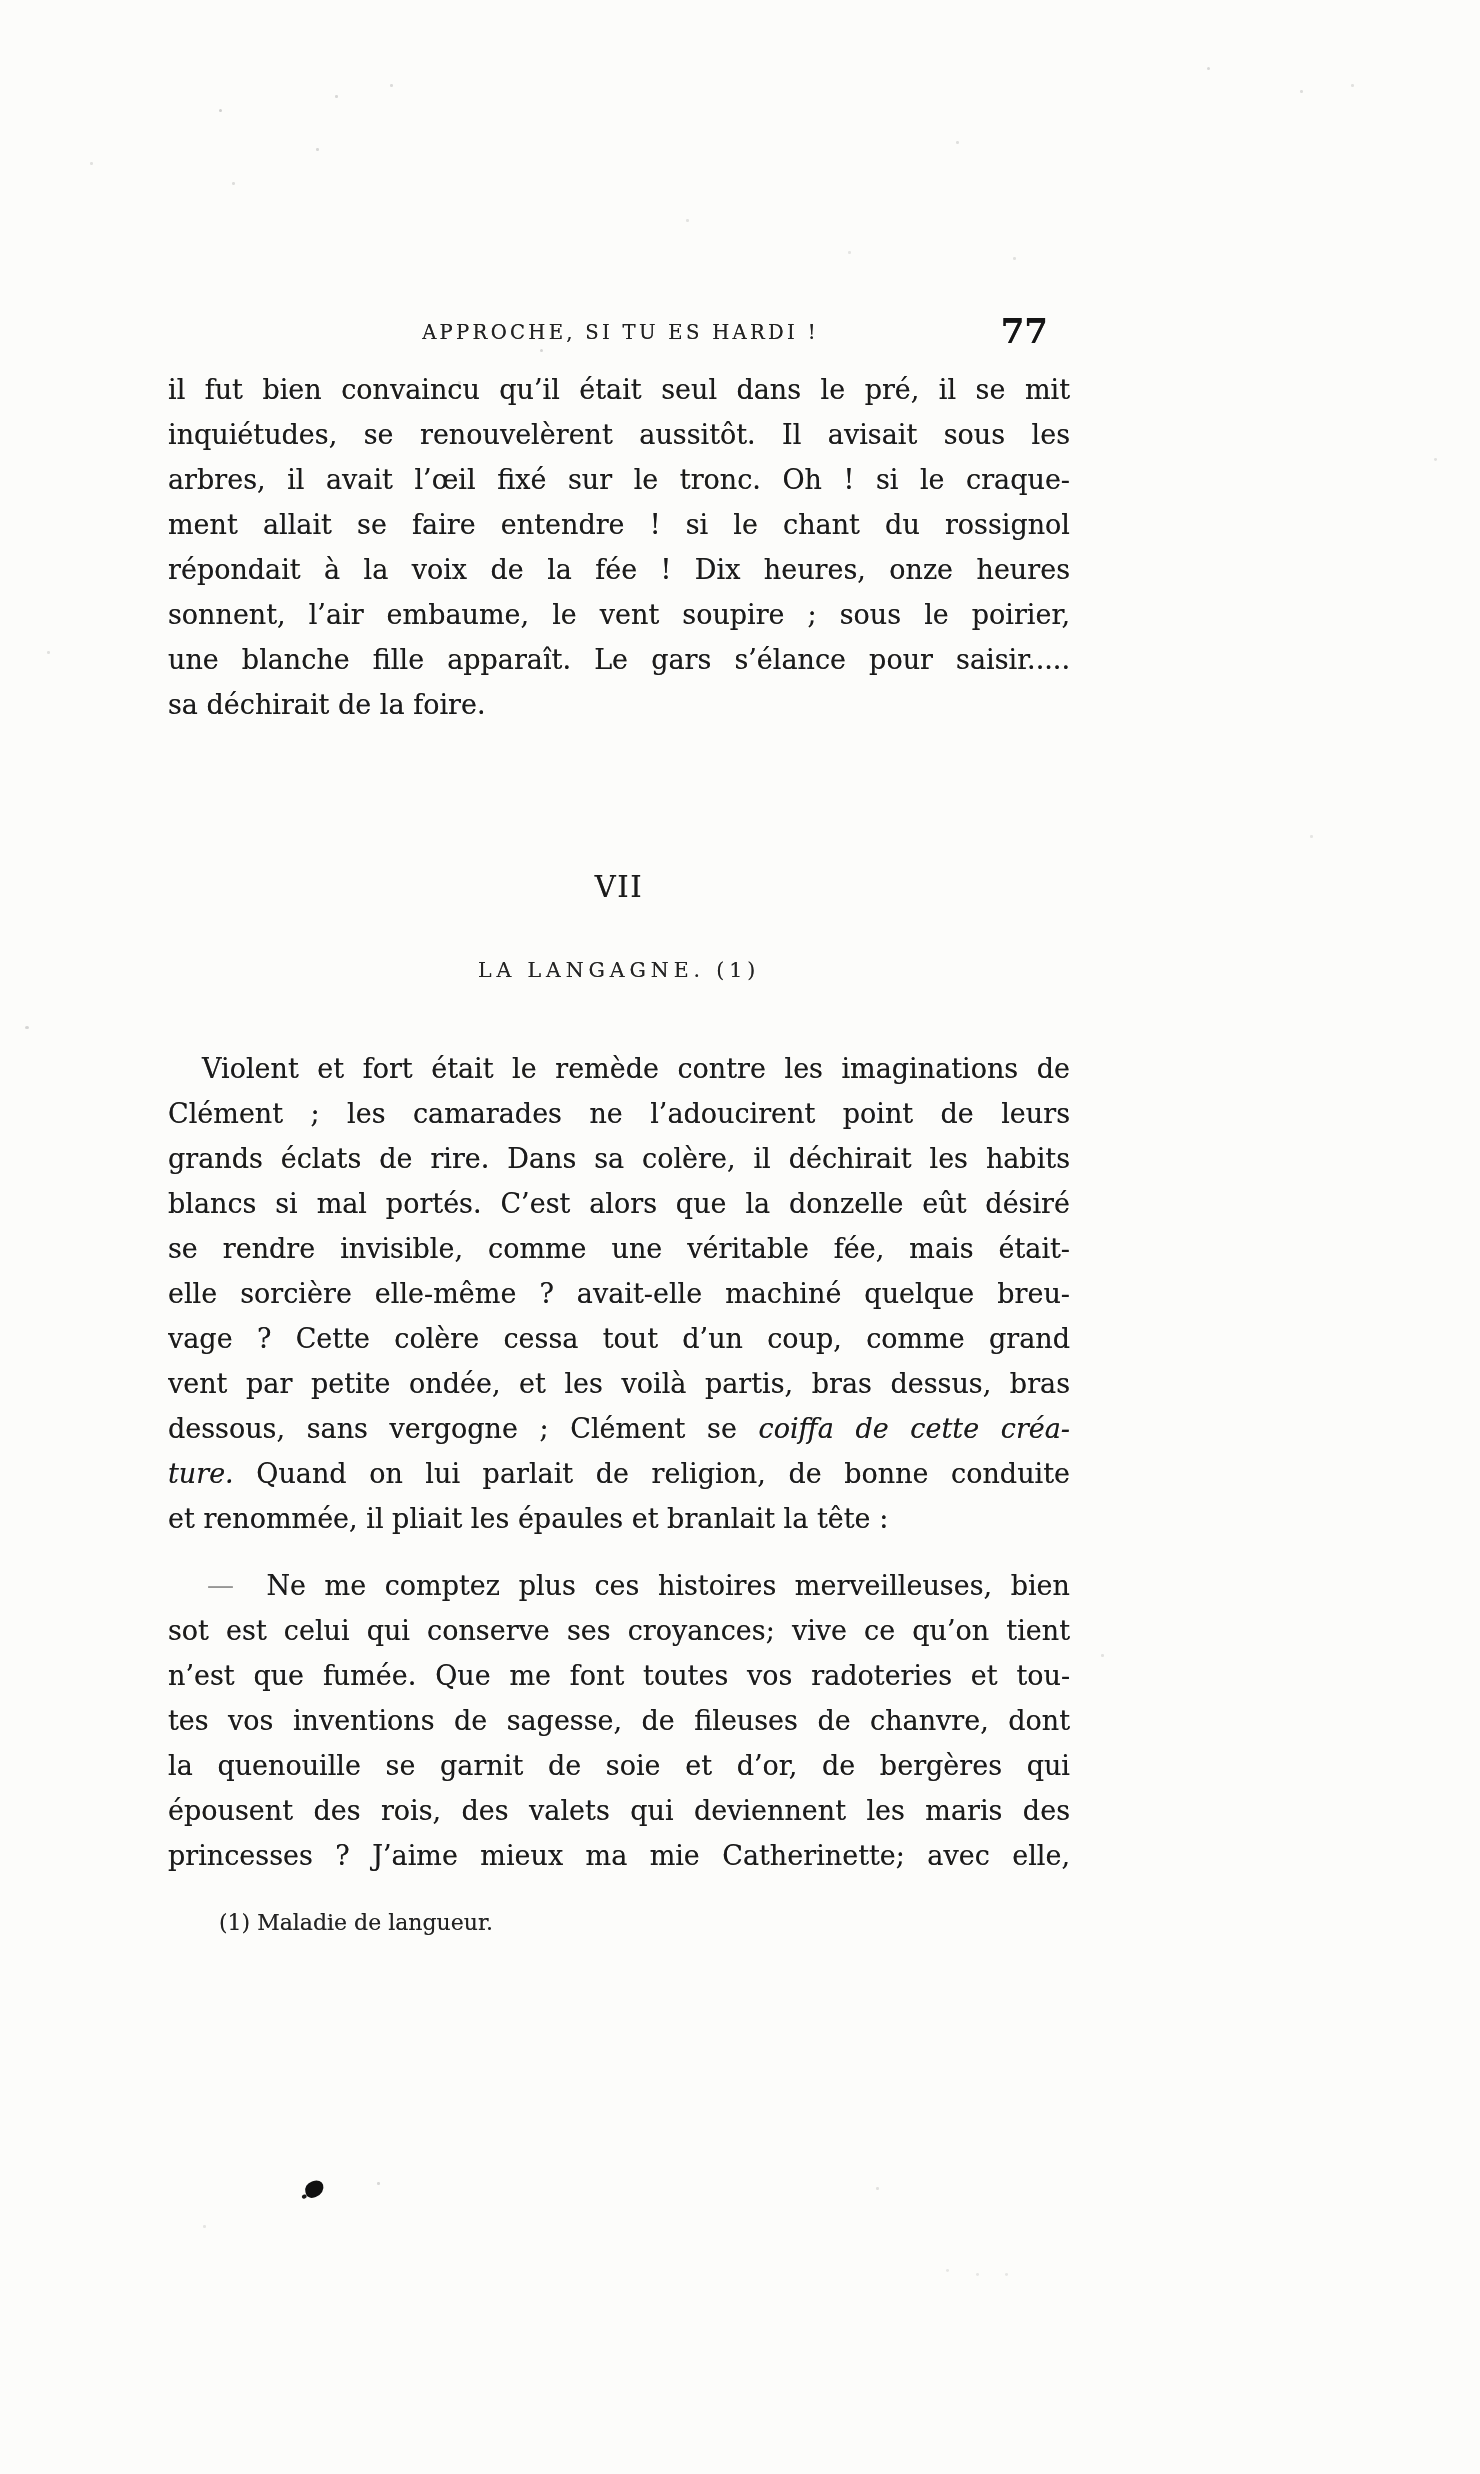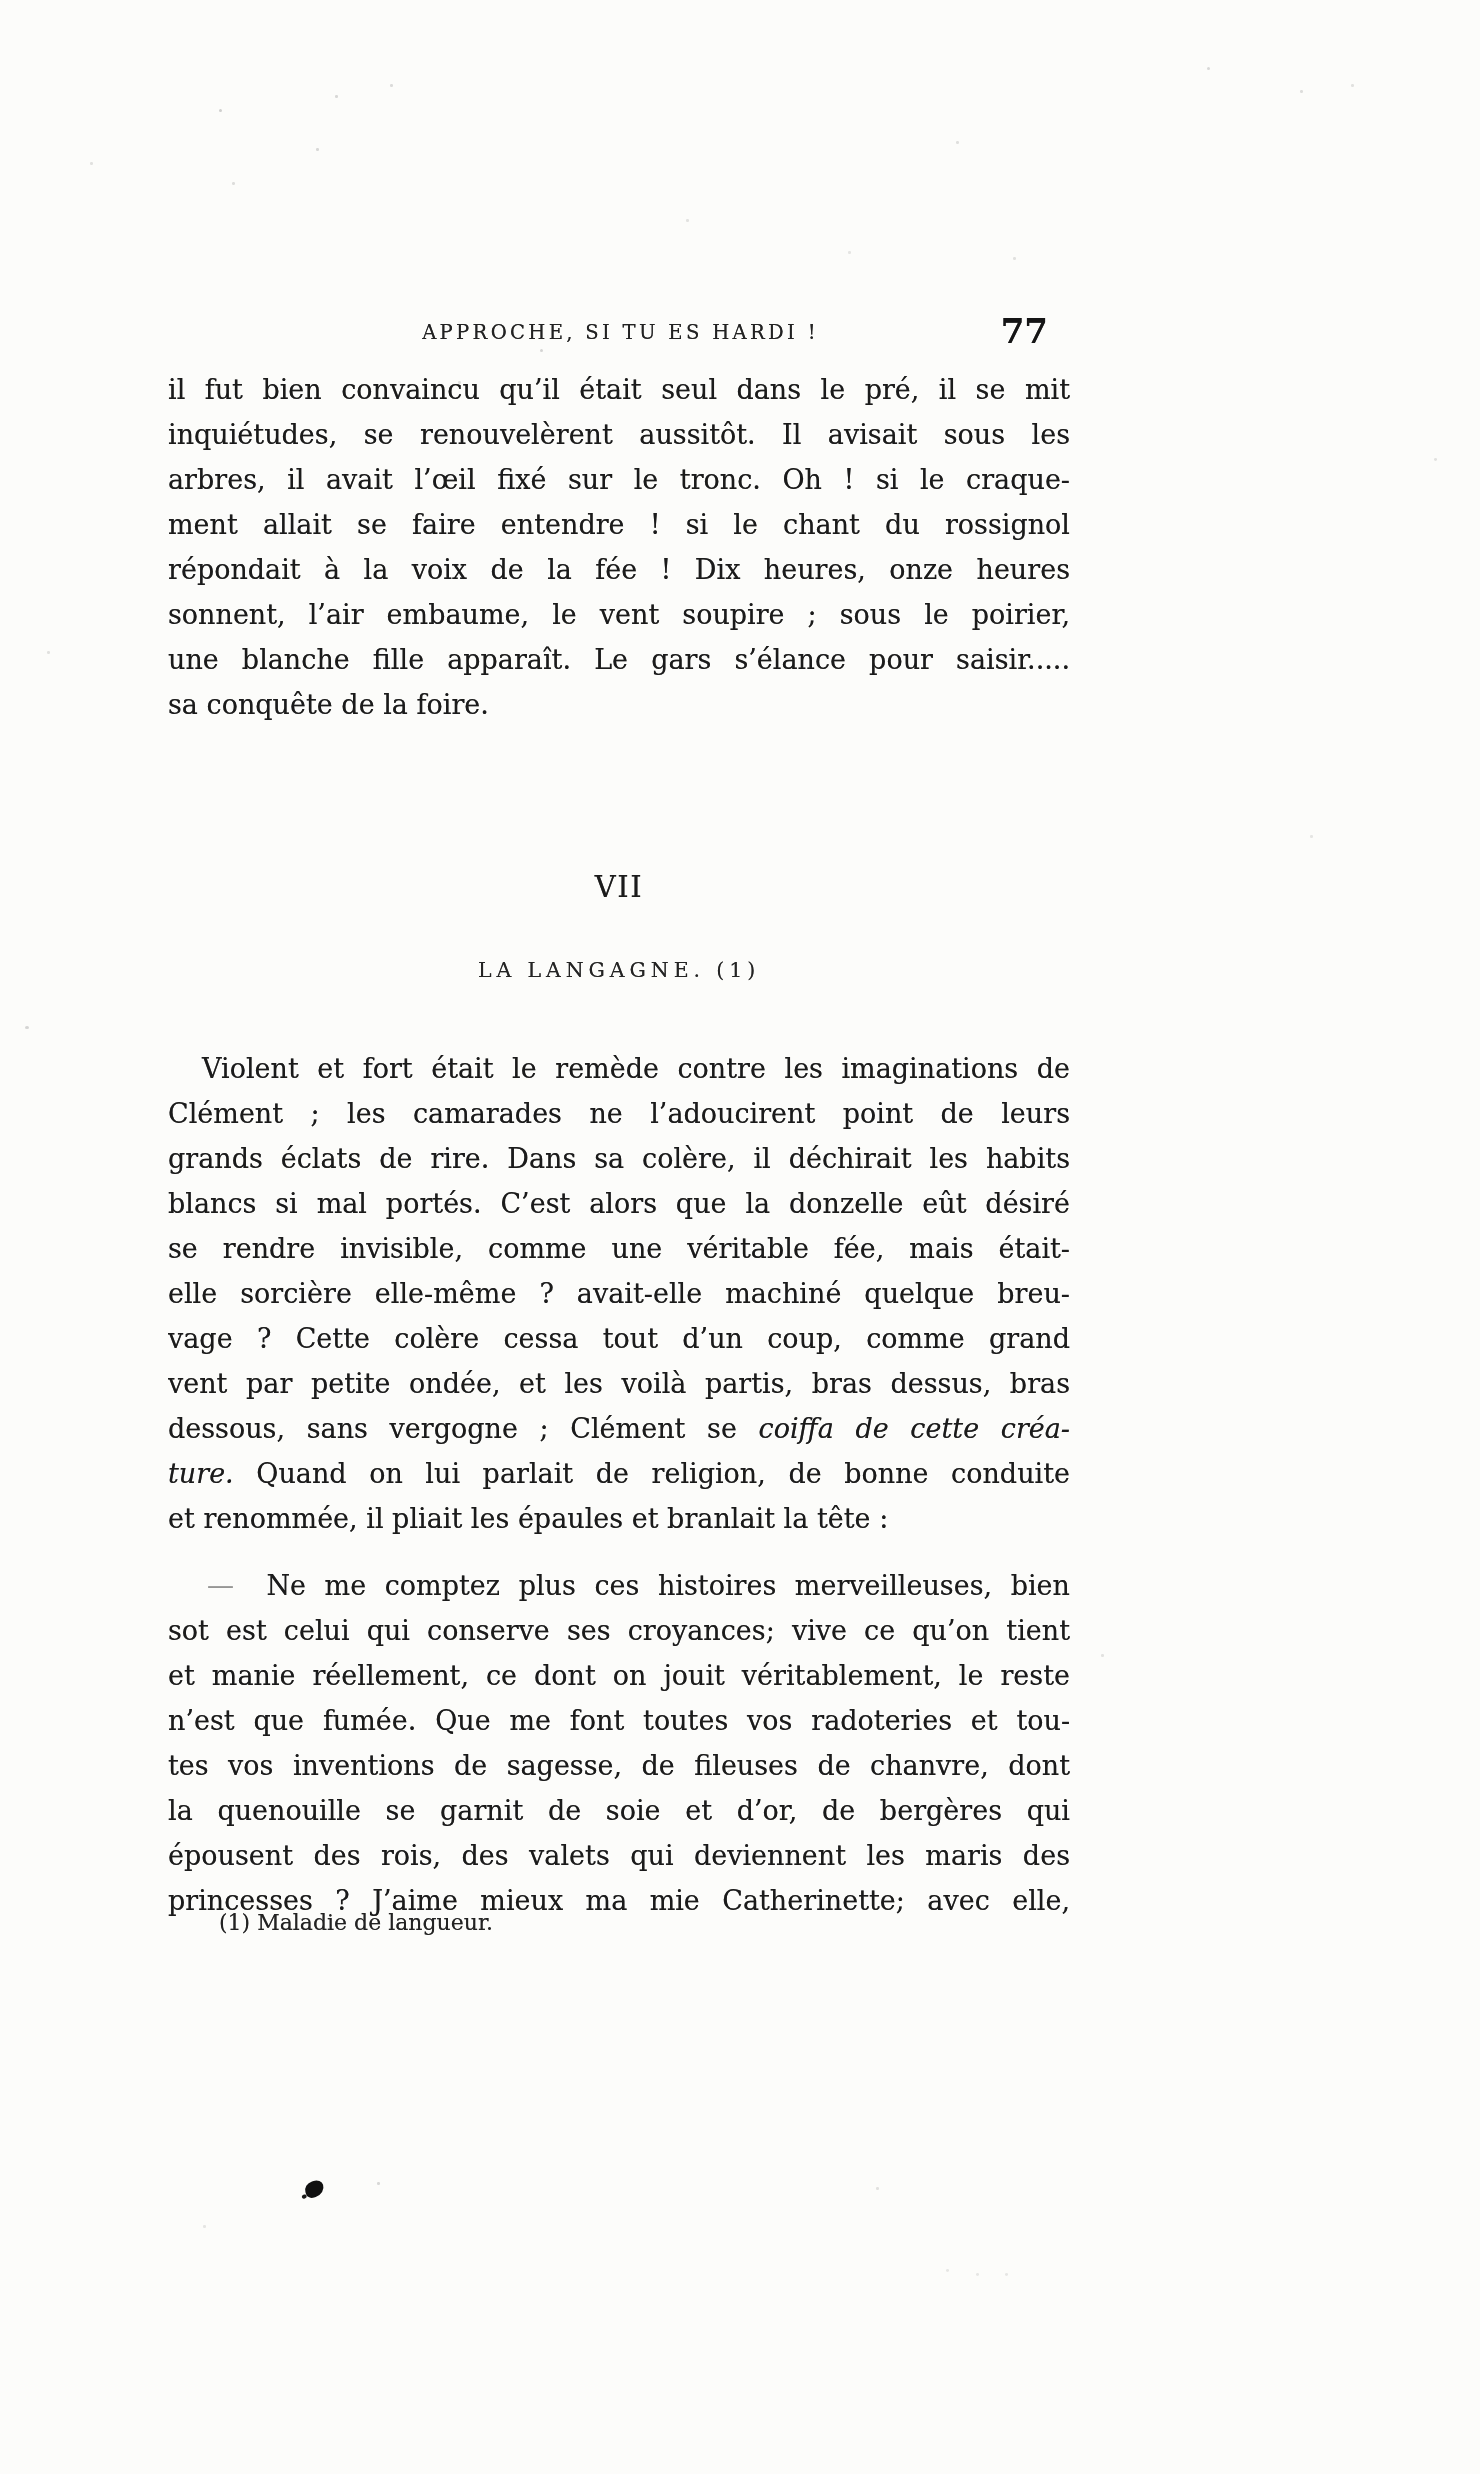--- a/index.html
+++ b/index.html
@@ -82,21 +82,21 @@
   </div>
 
   <div class="para" style="top:367px">
     <div class="line">il fut bien convaincu qu’il était seul dans le pré, il se mit</div>
     <div class="line">inquiétudes, se renouvelèrent aussitôt. Il avisait sous les</div>
     <div class="line">arbres, il avait l’œil fixé sur le tronc. Oh ! si le craque-</div>
     <div class="line">ment allait se faire entendre ! si le chant du rossignol</div>
     <div class="line">répondait à la voix de la fée ! Dix heures, onze heures</div>
     <div class="line">sonnent, l’air embaume, le vent soupire ; sous le poirier,</div>
     <div class="line">une blanche fille apparaît. Le gars s’élance pour saisir.....</div>
-    <div class="line short">sa conquête de la foire.</div>
+    <div class="line short">sa déchirait de la foire.</div>
   </div>
 
   <div class="section-numeral">VII</div>
   <div class="section-title">LA LANGAGNE. (1)</div>
 
   <div class="para" style="top:1046px">
     <div class="line indent1">Violent et fort était le remède contre les imaginations de</div>
     <div class="line">Clément ; les camarades ne l’adoucirent point de leurs</div>
     <div class="line">grands éclats de rire. Dans sa colère, il déchirait les habits</div>
     <div class="line">blancs si mal portés. C’est alors que la donzelle eût désiré</div>
@@ -111,21 +111,20 @@
       <span class="seg it">ture.</span><span class="seg"> Quand on lui parlait de religion, de bonne conduite</span>
     </div>
     <div class="line short">et renommée, il pliait les épaules et branlait la tête :</div>
   </div>
 
   <div class="para" style="top:1531px">
     <div class="line indent2">
       <span class="seg dash">—</span><span class="seg">Ne me comptez plus ces histoires merveilleuses, bien</span>
     </div>
     <div class="line">sot est celui qui conserve ses croyances; vive ce qu’on tient</div>
-    <div class="line">et manie réellement, ce dont on jouit véritablement, le reste</div>
     <div class="line">n’est que fumée. Que me font toutes vos radoteries et tou-</div>
     <div class="line">tes vos inventions de sagesse, de fileuses de chanvre, dont</div>
     <div class="line">la quenouille se garnit de soie et d’or, de bergères qui</div>
     <div class="line">épousent des rois, des valets qui deviennent les maris des</div>
     <div class="line">princesses ? J’aime mieux ma mie Catherinette; avec elle,</div>
   </div>
 
   <div class="footnote">(1) Maladie de langueur.</div>
 
   <div class="ink-blot"></div>

